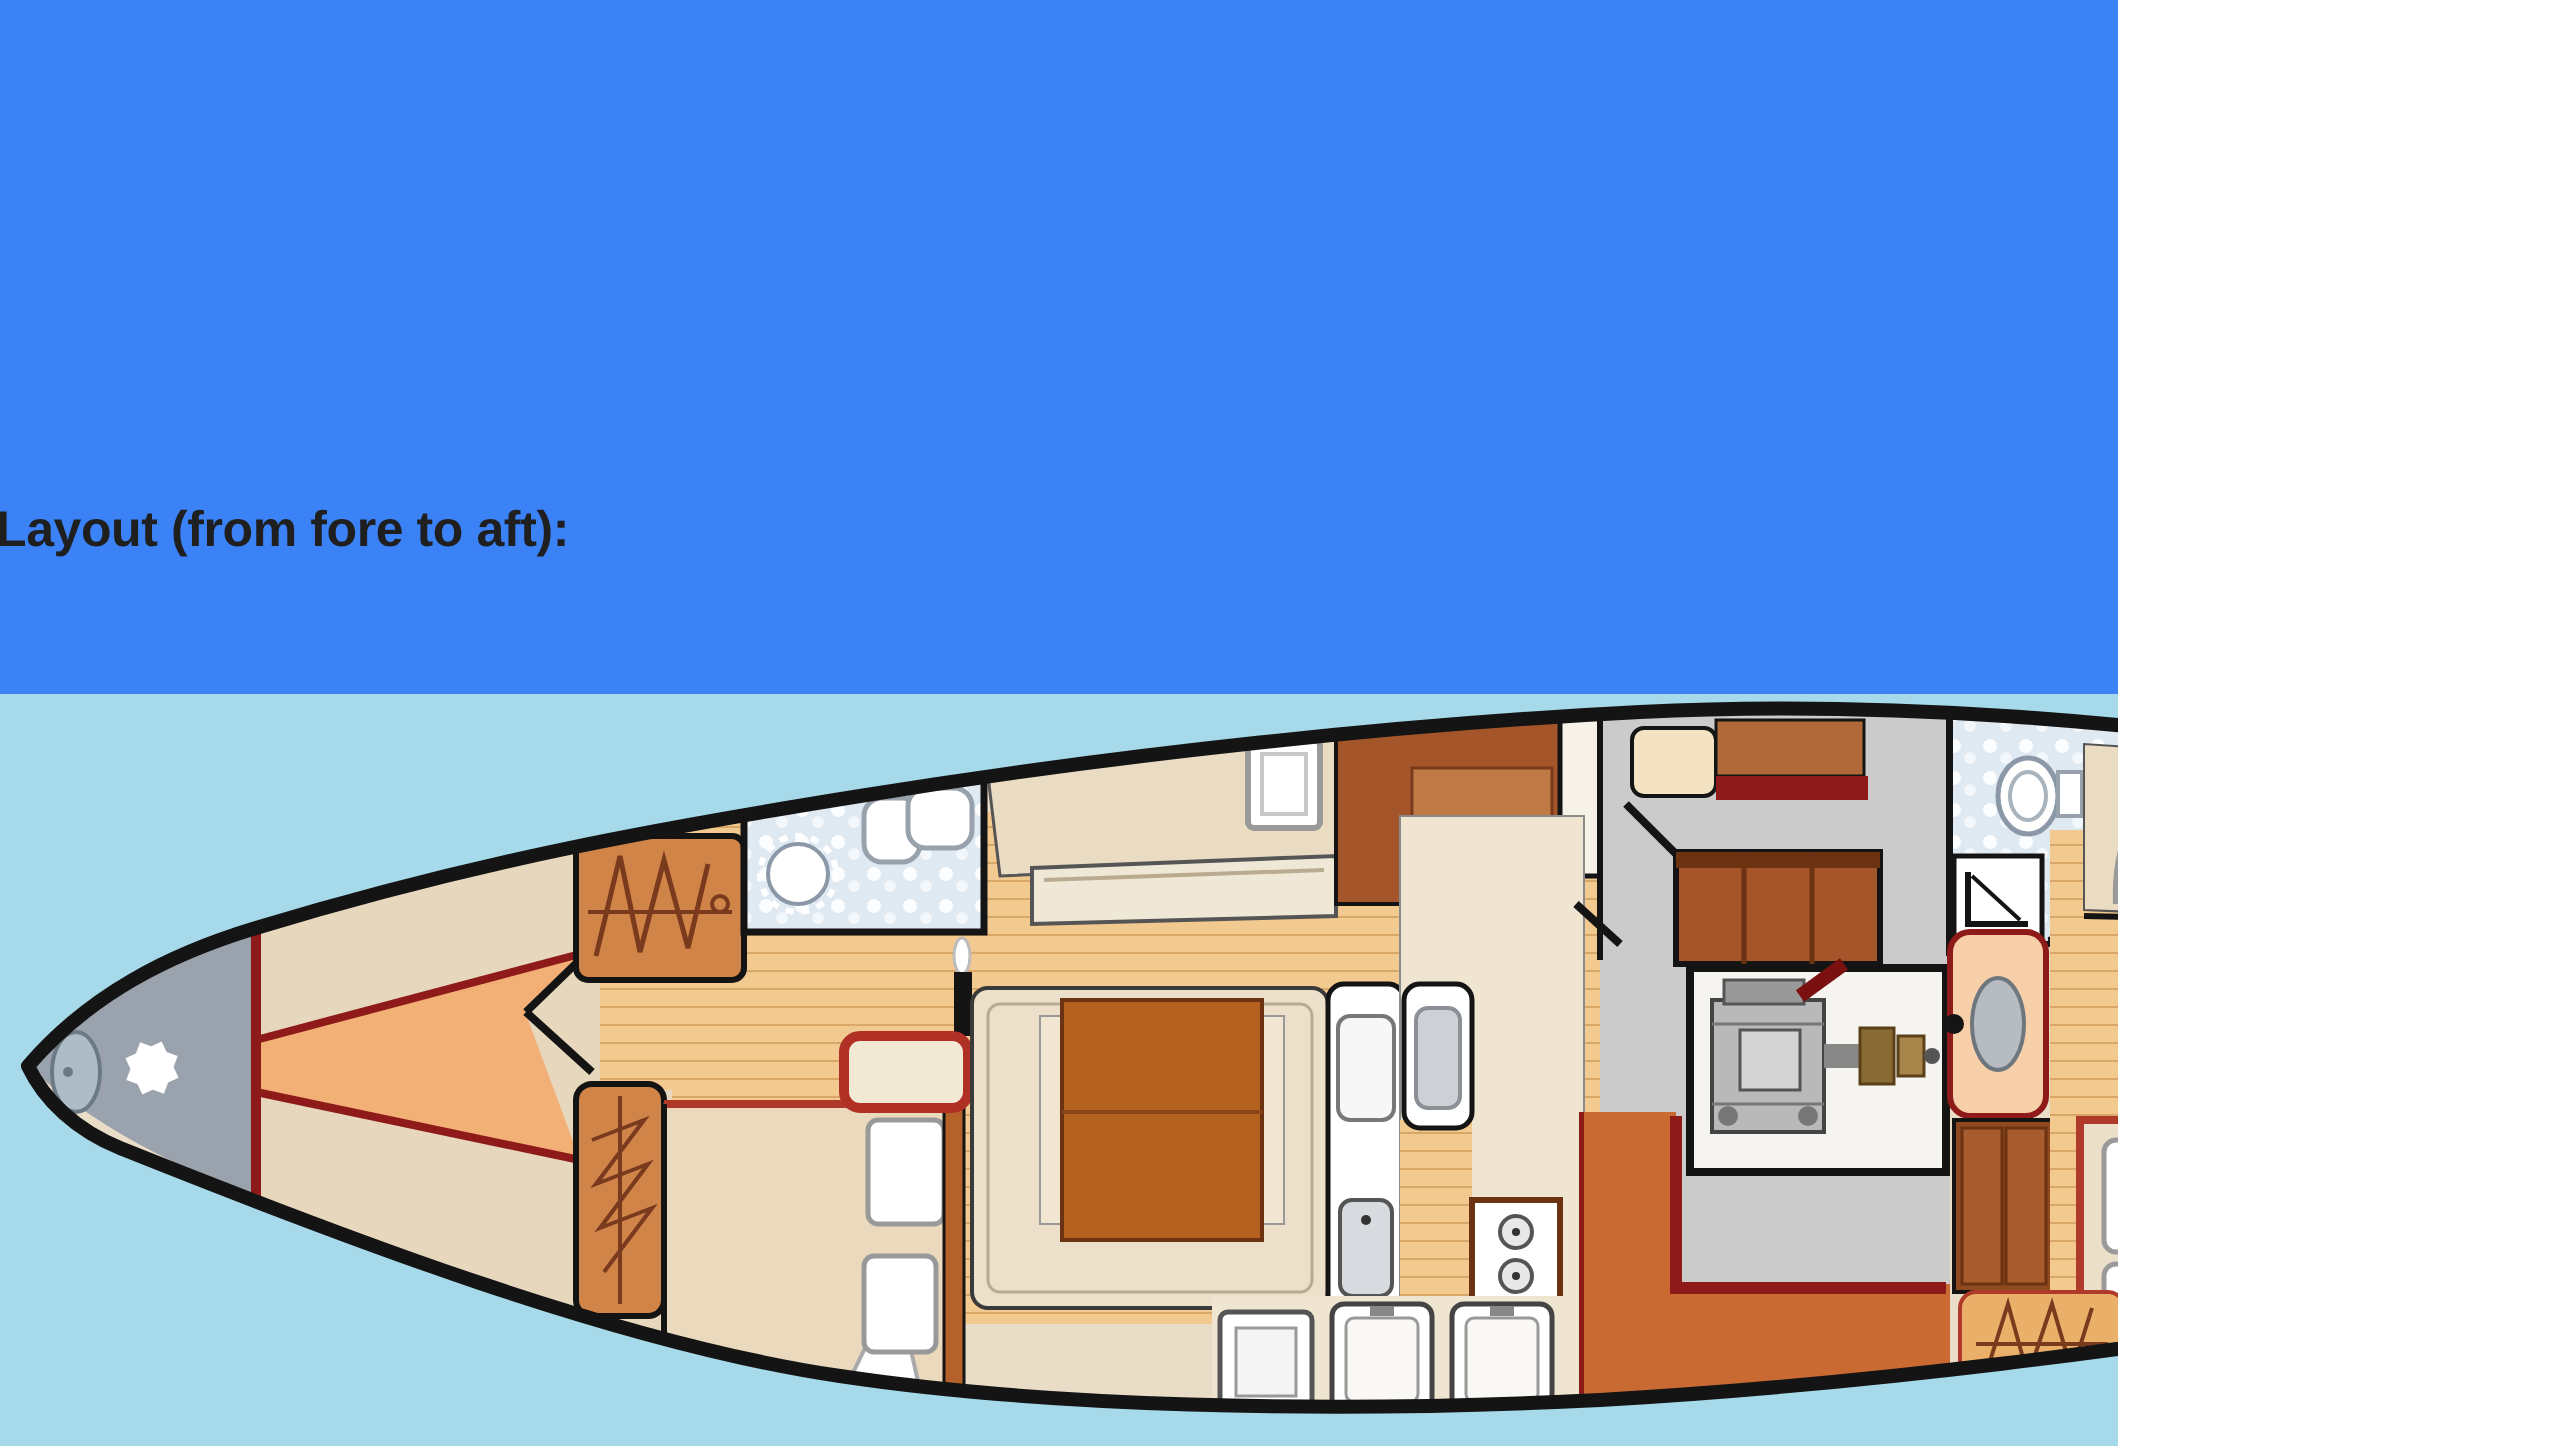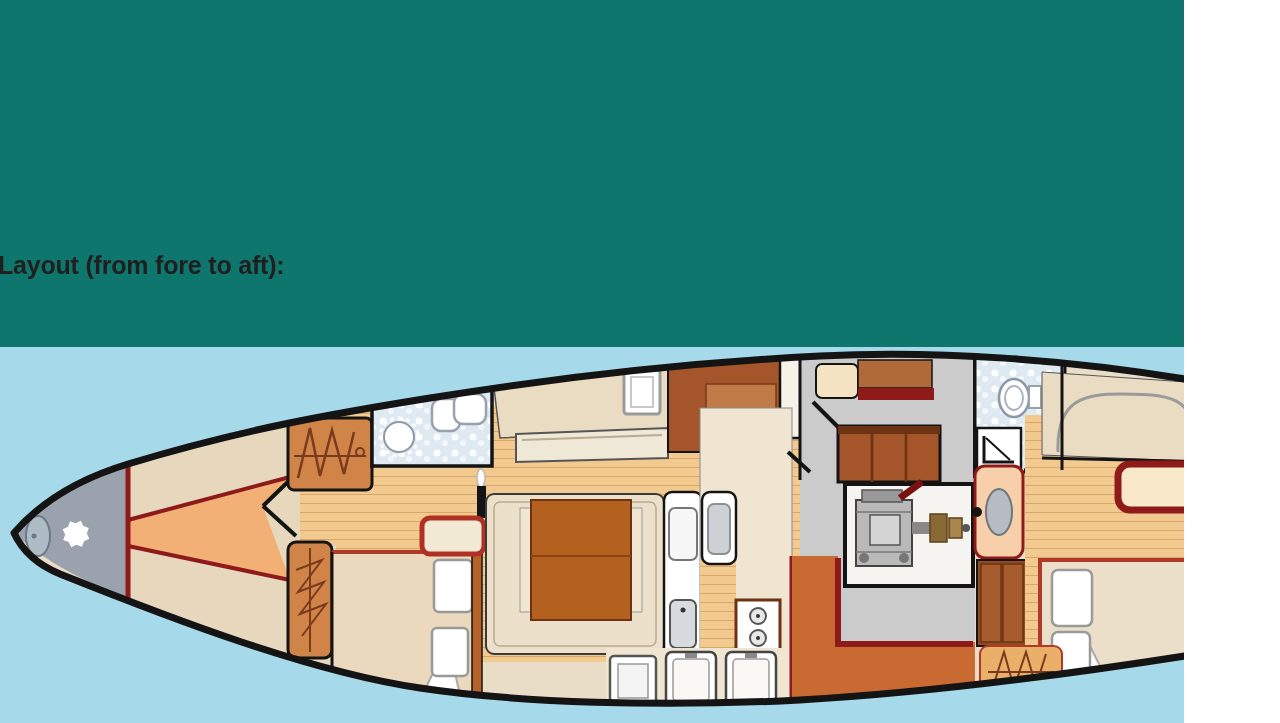--- a/index.html
+++ b/index.html
@@ -1,16 +1,16 @@
 <!DOCTYPE html>
 <html><head>
 <meta charset="utf-8">
 <style>
   html,body{margin:0;padding:0;background:#ffffff;}
-  #page{position:relative;width:1184px;height:723px;overflow:hidden;background:#0f766e;
+  #page{position:relative;width:1059px;height:723px;overflow:hidden;background:#3b82f6;
         font-family:"Liberation Sans",sans-serif;}
   #heading{position:absolute;left:-2px;top:251px;font-size:25px;font-weight:700;
            color:#1f1f1f;letter-spacing:-0.2px;white-space:nowrap;}
   #plan{position:absolute;left:0;top:347px;}
 </style>
 </head>
 <body>
 
 <div id="page">
 

